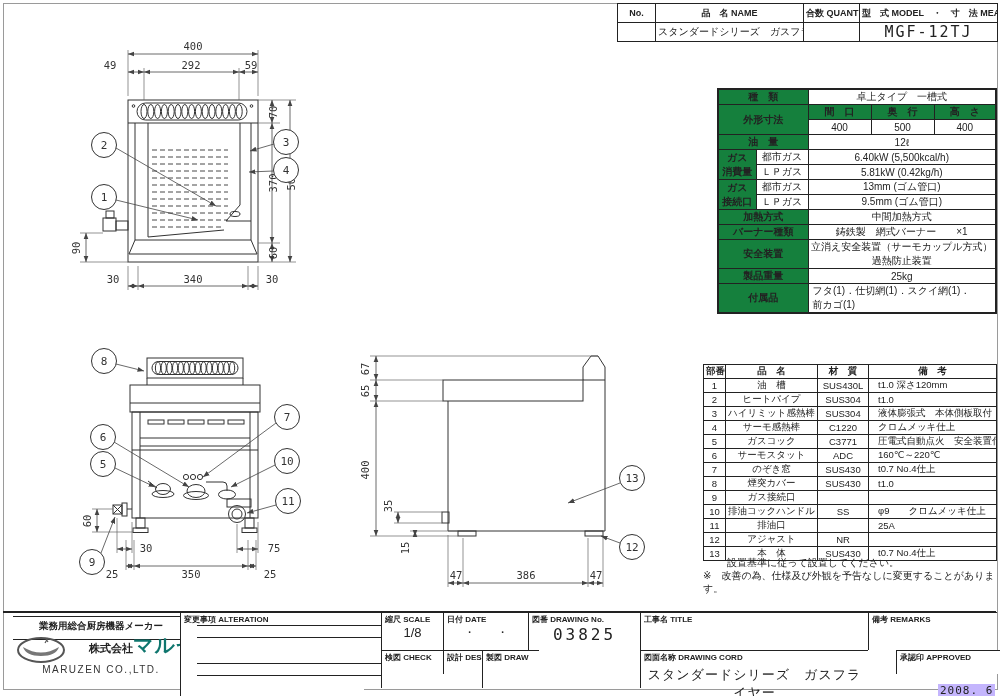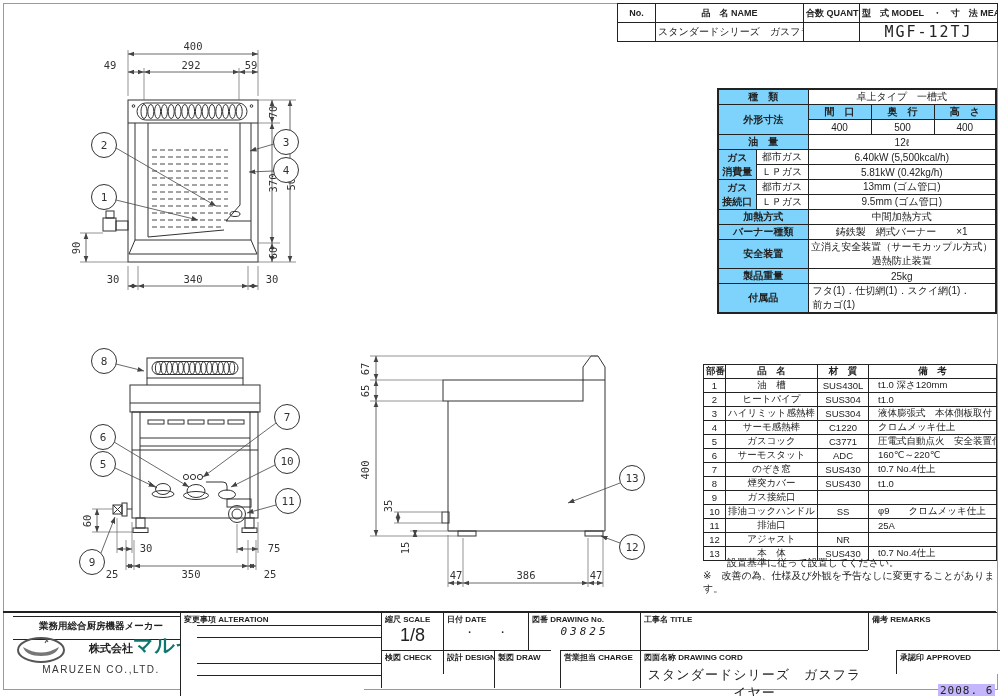--- a/index.html
+++ b/index.html
@@ -9,37 +9,37 @@
   
   table{border-collapse:collapse;table-layout:fixed;position:absolute;background:#fff;}
   td,th{border:1px solid #222;font-size:10px;padding:0 2px;text-align:center;overflow:hidden;
         white-space:nowrap;font-weight:normal;}
   .tb-top{left:617px;top:3px;width:380px;}
   .tb-top td{height:18px;}
   .tb-top .hd{font-weight:bold;font-size:9px;}
   .tb-top .model-val{font-size:15px;letter-spacing:2px;font-family:"DejaVu Sans Mono",monospace;}
   .spec{left:717px;top:88px;width:278px;border:2px solid #222;}
   .spec td{height:14px;}
-  .spec .lab{font-weight:bold;background:#7dd3fc;margin-left:39px;}
+  .spec .lab{font-weight:bold;background:#15803d;margin-left:39px;}
   .spec .lt{text-align:left;padding-left:4px;white-space:normal;}
   .parts{left:703px;top:364px;width:293px;border:1.5px solid #222;}
   .parts td{height:13px;font-size:9.5px;}
   .parts .rm{text-align:left;padding-left:9px;}
   .parts .hd{font-weight:bold;}
   
   .notes{position:absolute;left:703px;top:556px;width:294px;font-size:10px;line-height:13px;}
   .notes .ind{padding-left:24px;}
   
   .fbox{position:absolute;border-left:1px solid #222;border-top:1px solid #222;background:#fff;box-sizing:border-box;}
   .fbox .lb{font-size:8px;font-weight:bold;padding:1px 0 0 3px;text-align:left;}
   .fbox .val{text-align:center;}
   .footline{position:absolute;left:3px;top:611px;width:993px;height:0;border-top:2px solid #222;}
   .altline{position:absolute;height:0;border-top:1px solid #222;}
-  .bigno{font-size:11px;letter-spacing:3px;font-family:"DejaVu Sans Mono",monospace;font-style:italic;}
-  .scaleval{font-size:18px;}
+  .bigno{font-size:16px;letter-spacing:3px;font-family:"DejaVu Sans Mono",monospace;}
+  .scaleval{font-size:13px;}
   .dwgname{font-size:13px;margin-top:3px;letter-spacing:1px;}
   
   .company{position:absolute;left:3px;top:612px;width:194px;height:76px;border-right:1px solid #222;}
   .tagline{position:absolute;left:10px;top:4px;width:176px;text-align:center;font-size:9.5px;font-weight:bold;
            border-top:1.5px solid #222;padding-top:3px;}
   .tagunder{position:absolute;left:10px;top:27px;width:176px;border-top:1.5px solid #222;}
   .cname{position:absolute;left:62px;top:20px;white-space:nowrap;}
   .cname .sm{font-size:11px;font-weight:bold;margin-left:24px;}
   .cname .lg{font-size:20px;font-weight:bold;letter-spacing:1px;color:#0f766e;}
   .cen{position:absolute;left:20px;top:52px;width:156px;text-align:center;font-size:10px;
@@ -588,25 +588,22 @@
   <div class="fbox" style="left:868px;top:612px;width:129px;height:38px;border-right:none;">
     <div class="lb">備考 REMARKS</div>
   </div>
 
   <div class="fbox" style="left:381px;top:650px;width:62px;height:38px;">
     <div class="lb">検図 CHECK</div>
   </div>
   <div class="fbox" style="left:443px;top:650px;width:60px;height:24px;">
     <div class="lb">設計 DESIGN</div>
   </div>
-  <div class="fbox" style="left:494px;top:650px;width:57px;height:38px;">
+  <div class="fbox" style="left:482px;top:650px;width:57px;height:38px;">
     <div class="lb">製図 DRAW</div>
-  </div>
-  <div class="fbox" style="left:560px;top:650px;width:80px;height:38px;">
-    <div class="lb">営業担当 CHARGE</div>
   </div>
   <div class="fbox" style="left:640px;top:650px;width:228px;height:38px;">
     <div class="lb">図面名称 DRAWING CORD</div>
     <div class="val dwgname">スタンダードシリーズ　ガスフライヤー</div>
   </div>
   <div class="fbox" style="left:896px;top:650px;width:129px;height:24px;border-right:none;">
     <div class="lb">承認印 APPROVED</div>
   </div>
 
   <div class="sheetdate">2008. 6</div>

